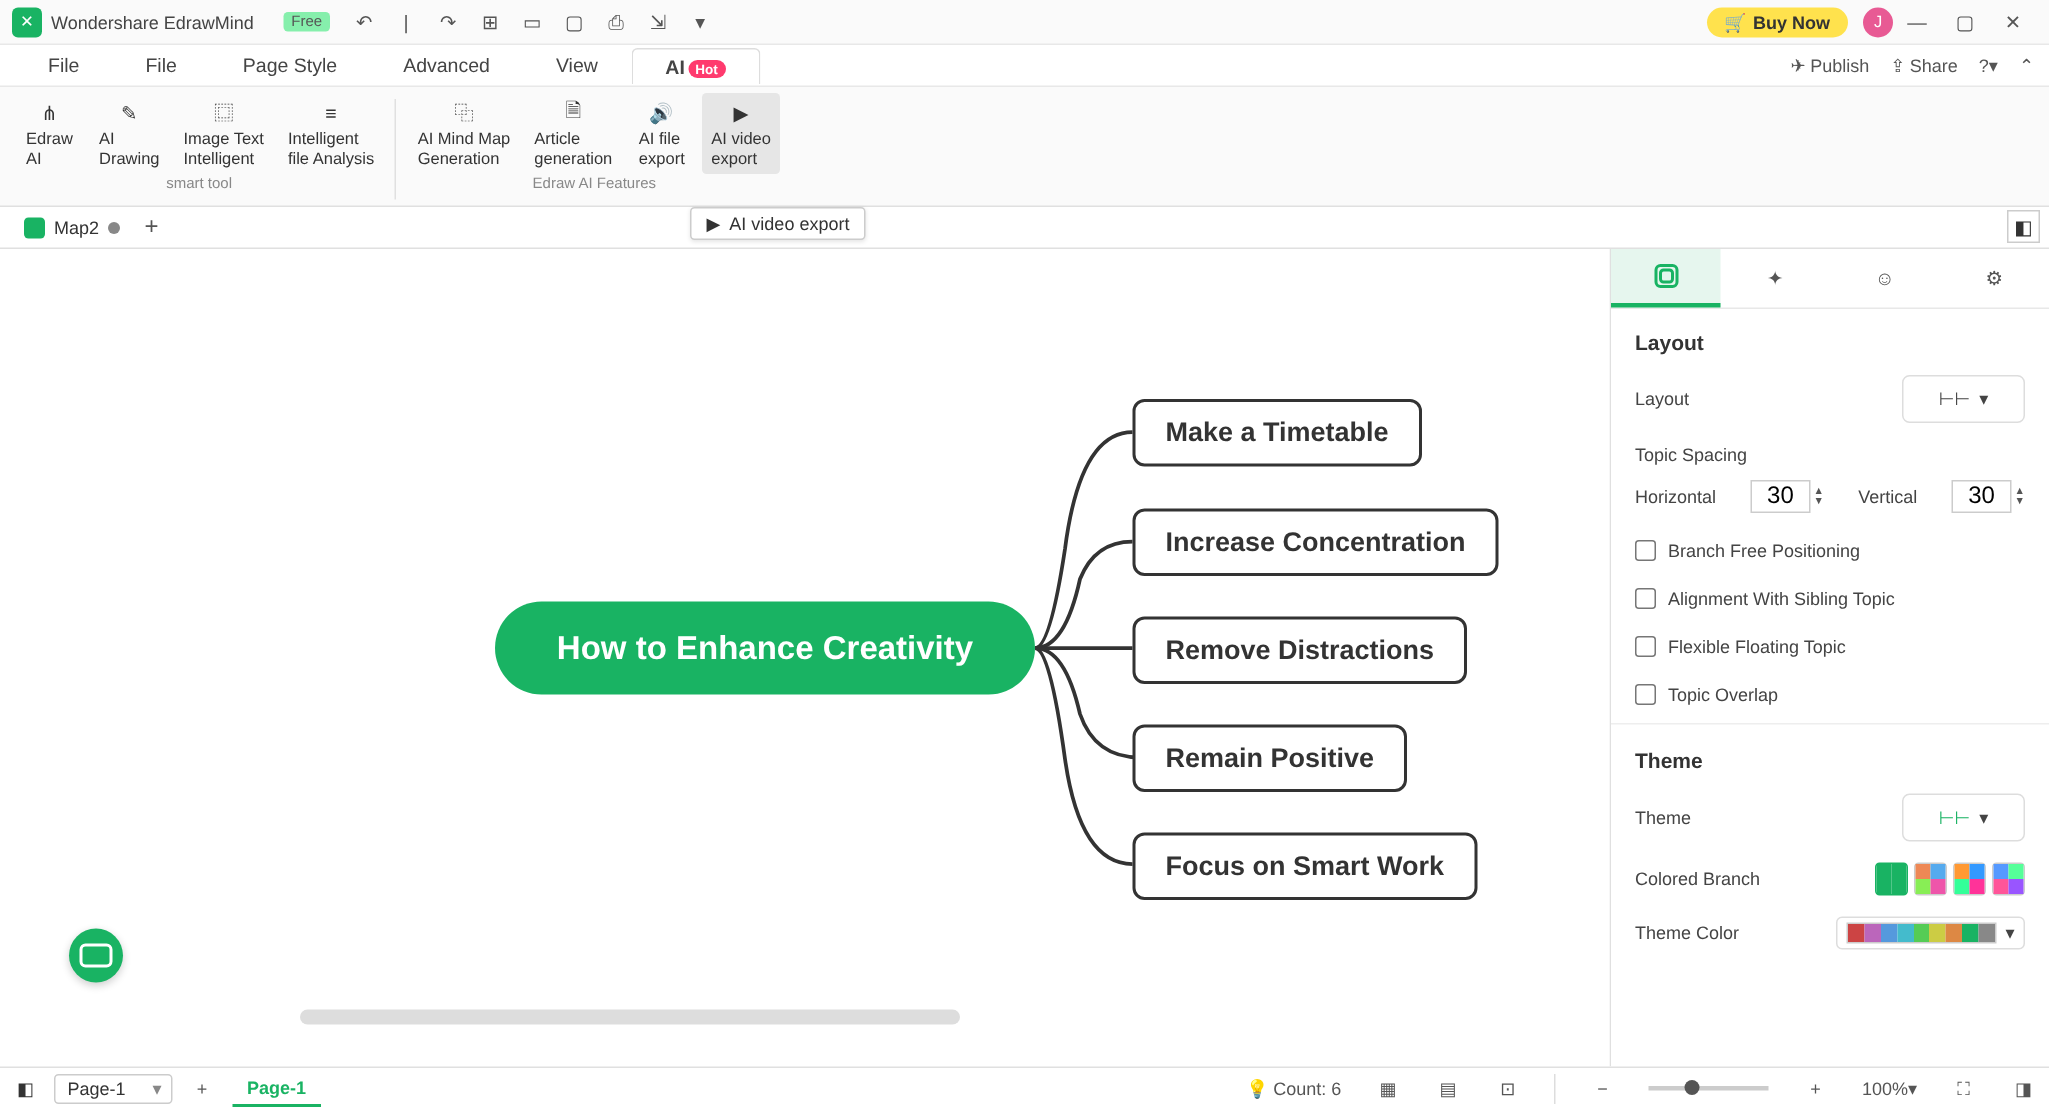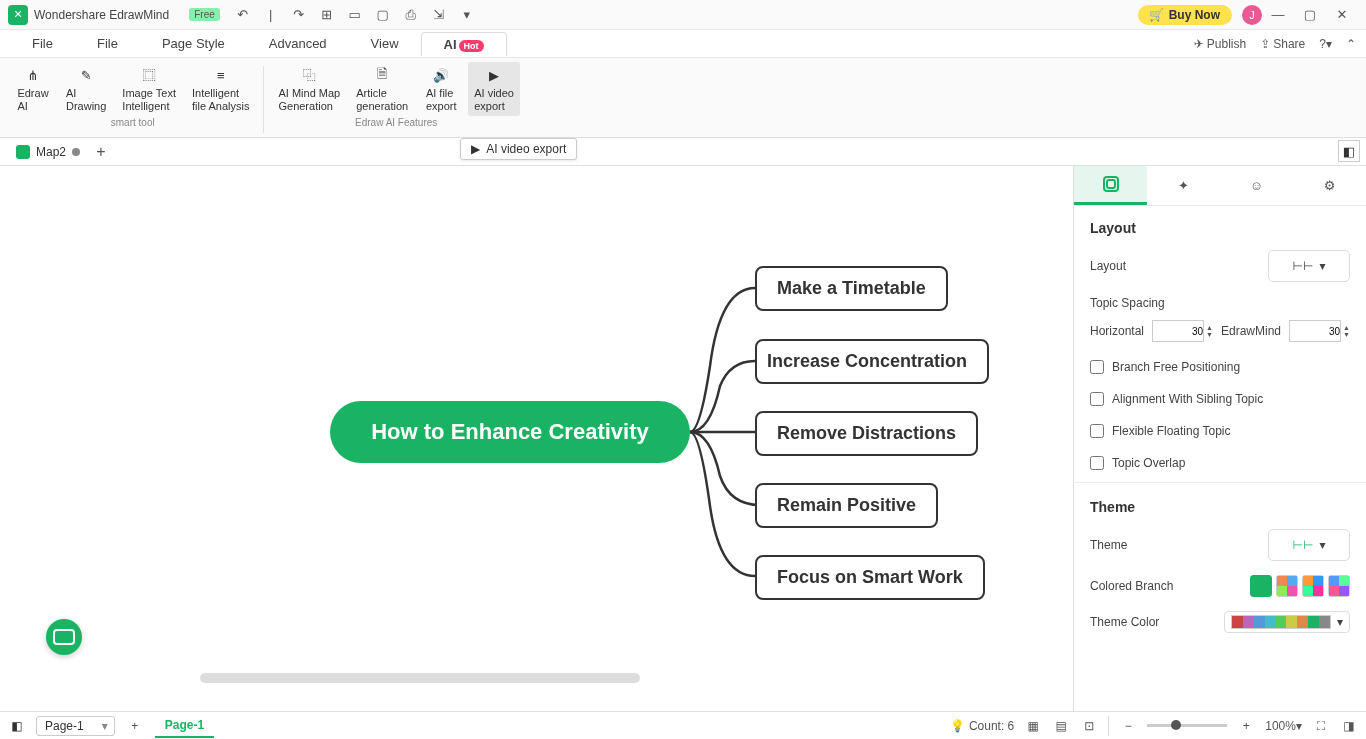--- a/index.html
+++ b/index.html
@@ -59,40 +59,40 @@
 .sidepanel { width: 293px; border-left: 1px solid #e0e0e0; display: flex; flex-direction: column; background: #fff; }
 .sp-tabs { height: 40px; display: flex; border-bottom: 1px solid #e8e8e8; }
 .sp-tab { flex: 1; display: flex; align-items: center; justify-content: center; cursor: pointer; color: #555; }
 .sp-tab.active { border-bottom: 3px solid #19b363; color: #19b363; background: #e6f6ee; }
 .sp-body { padding: 14px 16px; overflow-y: auto; flex: 1; }
 .sp-section { font-weight: 700; font-size: 14px; margin-bottom: 14px; }
 .sp-row { display: flex; align-items: center; justify-content: space-between; margin-bottom: 14px; font-size: 12px; color: #444; }
 .sp-dd { width: 82px; height: 32px; border: 1px solid #ddd; border-radius: 5px; display: flex; align-items: center; justify-content: center; gap: 6px; cursor: pointer; }
 .sp-sub { font-size: 12px; color: #444; margin-bottom: 10px; }
 .sp-spinner { display: flex; align-items: center; gap: 2px; }
-.sp-spinner input { width: 52px; height: 22px; border: 1px solid #ccc; text-align: right; font-size: 10px; }
+.sp-spinner input { width: 40px; height: 22px; border: 1px solid #ccc; text-align: center; font-size: 16px; }
 .spin-arrows { display: flex; flex-direction: column; font-size: 7px; line-height: 1; color: #555; }
 .sp-check { display: flex; align-items: center; gap: 8px; font-size: 12px; margin-bottom: 12px; color: #444; margin-top: 18px; }
 .sp-check input { width: 14px; height: 14px; }
 .sp-divider { height: 1px; background: #eee; margin: 10px -16px 16px; }
 .color-swatches { display: flex; gap: 4px; }
 .swatch { width: 22px; height: 22px; border: 1px solid #ccc; border-radius: 3px; cursor: pointer; display: flex; flex-wrap: wrap; }
 .swatch.a { border-color: #19b363; }
 .swatch div { width: 50%; height: 50%; }
 .theme-color-strip { display: flex; height: 14px; width: 100px; border: 1px solid #ccc; }
 .theme-color-strip div { flex: 1; }
 
 
 .statusbar { position: absolute; bottom: 0; left: 0; right: 0; height: 28px; border-top: 1px solid #e0e0e0; display: flex; align-items: center; padding: 0 8px; background: #fff; font-size: 12px; }
 .sb-left { display: flex; align-items: center; gap: 10px; }
 .page-dd { border: 1px solid #ccc; padding: 2px 30px 2px 8px; border-radius: 3px; cursor: pointer; position: relative; }
 .page-dd::after { content: "▾"; position: absolute; right: 6px; color: #888; }
 .sb-add { width: 20px; height: 20px; display: flex; align-items: center; justify-content: center; cursor: pointer; color: #555; }
 .page-tab { color: #19b363; font-weight: 600; border-bottom: 2px solid #19b363; padding: 4px 10px; }
-.sb-right { margin-left: auto; display: flex; align-items: center; gap: 10px; color: #555; }
+.sb-right { margin-left: auto; display: flex; align-items: center; gap: 22px; color: #555; }
 .sb-ico { width: 18px; height: 18px; display: flex; align-items: center; justify-content: center; cursor: pointer; }
 .zoom-slider { width: 80px; height: 3px; background: #ccc; position: relative; }
 .zoom-slider::before { content: ""; position: absolute; left: 24px; top: -4px; width: 10px; height: 10px; background: #555; border-radius: 50%; }
 .sb-divider-v { width: 1px; height: 20px; background: #ddd; }
 </style>
 </head>
 <body>
 
 <div class="titlebar">
   <div class="app-icon">✕</div>
@@ -203,21 +203,21 @@
       <path d="M 690 266 Q 700 266 710 200 Q 720 122 755 122" stroke="#333" stroke-width="2.5" fill="none"></path>
       <path d="M 690 266 Q 710 266 720 220 Q 730 195 755 195" stroke="#333" stroke-width="2.5" fill="none"></path>
       <path d="M 690 266 L 755 266" stroke="#333" stroke-width="2.5" fill="none"></path>
       <path d="M 690 266 Q 710 266 720 310 Q 730 339 760 339" stroke="#333" stroke-width="2.5" fill="none"></path>
       <path d="M 690 266 Q 700 266 710 340 Q 720 410 755 410" stroke="#333" stroke-width="2.5" fill="none"></path>
     </svg>
     <div class="mindmap">
       <div class="central">How to Enhance Creativity</div>
     </div>
     <div class="child" style="left:755px; top:100px;">Make a Timetable</div>
-    <div class="child" style="left:755px; top:173px;padding-left:10px;">Increase Concentration</div>
+    <div class="child" style="left:755px; top:173px;">Increase Concentration</div>
     <div class="child" style="left:755px; top:245px;">Remove Distractions</div>
     <div class="child" style="left:755px; top:389px;">Focus on Smart Work</div>
     <div class="child" style="left:755px; top:317px;">Remain Positive</div>
     <div class="chatbot"></div>
     <div class="hscroll"></div>
 
   </div>
 
   <div class="sidepanel">
     <div class="sp-tabs">
@@ -249,21 +249,21 @@
       <div class="sp-sub">Topic Spacing</div>
       <div class="sp-row">
         <span>Horizontal</span>
         <div class="sp-spinner">
             <input value="30" style="">
             <div class="spin-arrows">
               <span>▲</span>
               <span>▼</span>
             </div>
           </div>
-        <span>EdrawMind</span>
+        <span>Vertical</span>
         <div class="sp-spinner">
             <input value="30" style="">
             <div class="spin-arrows">
               <span>▲</span>
               <span>▼</span>
             </div>
           </div>
       </div>
       <label class="sp-check">
           <input type="checkbox" style="">

